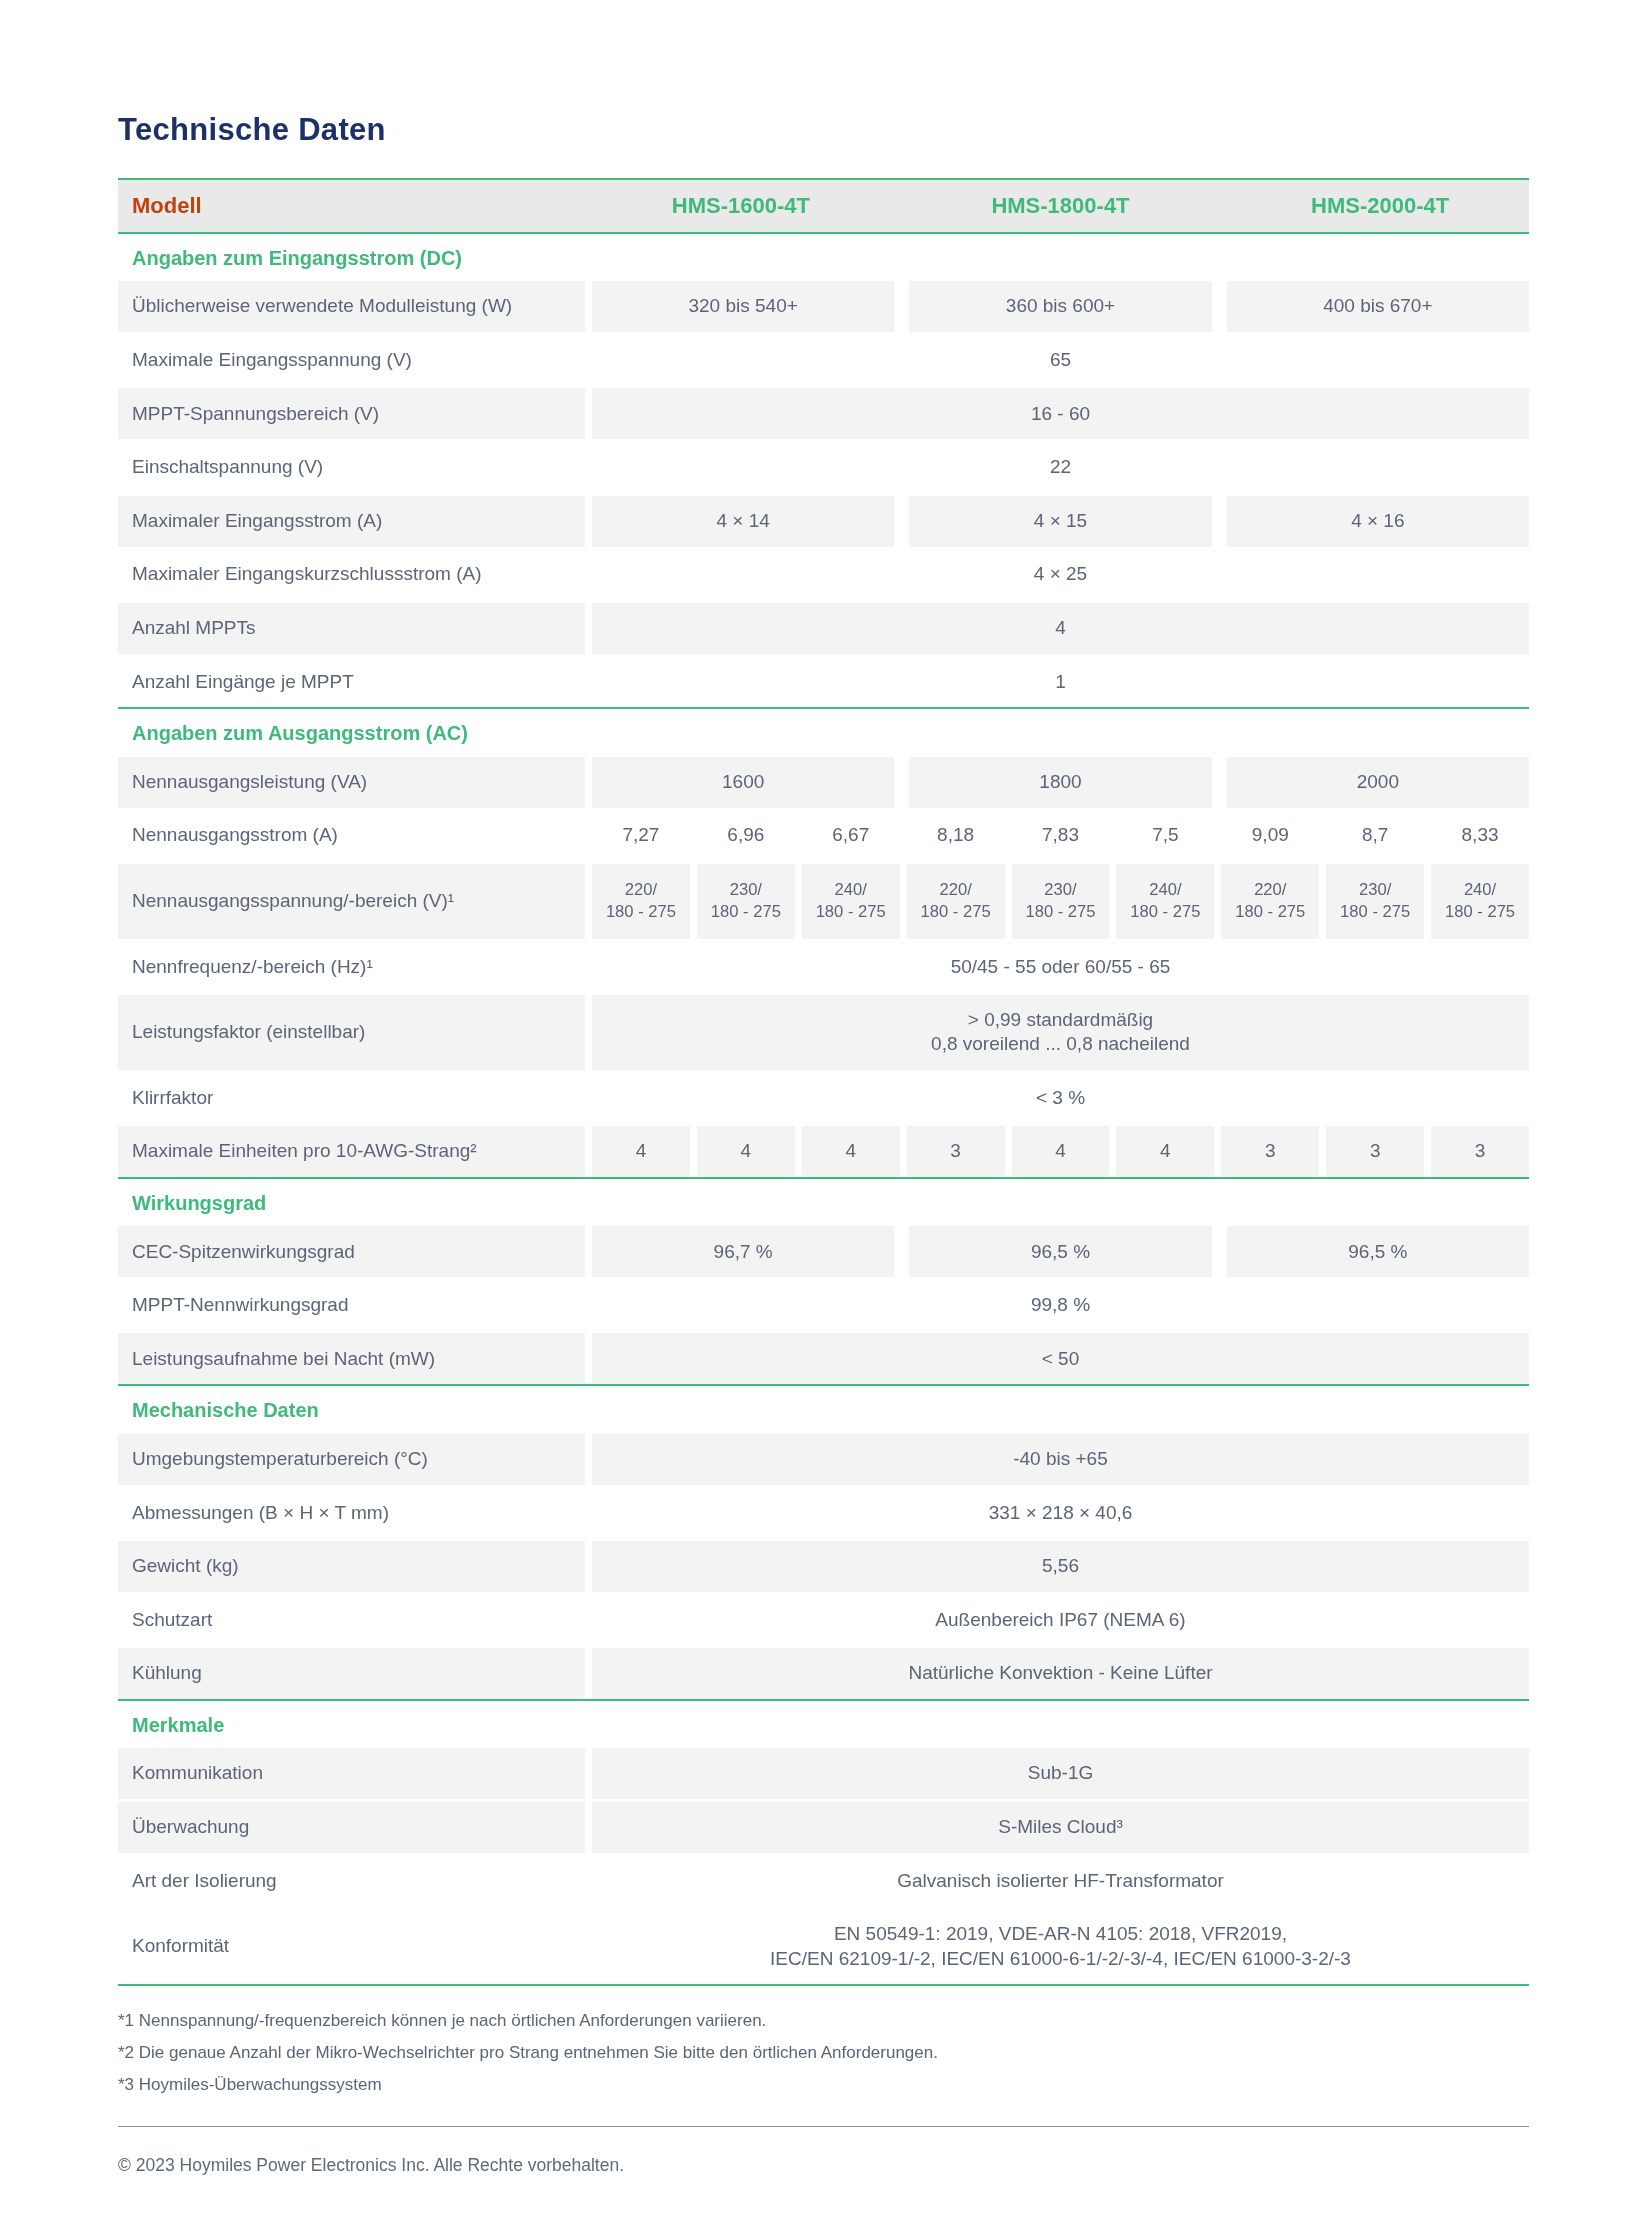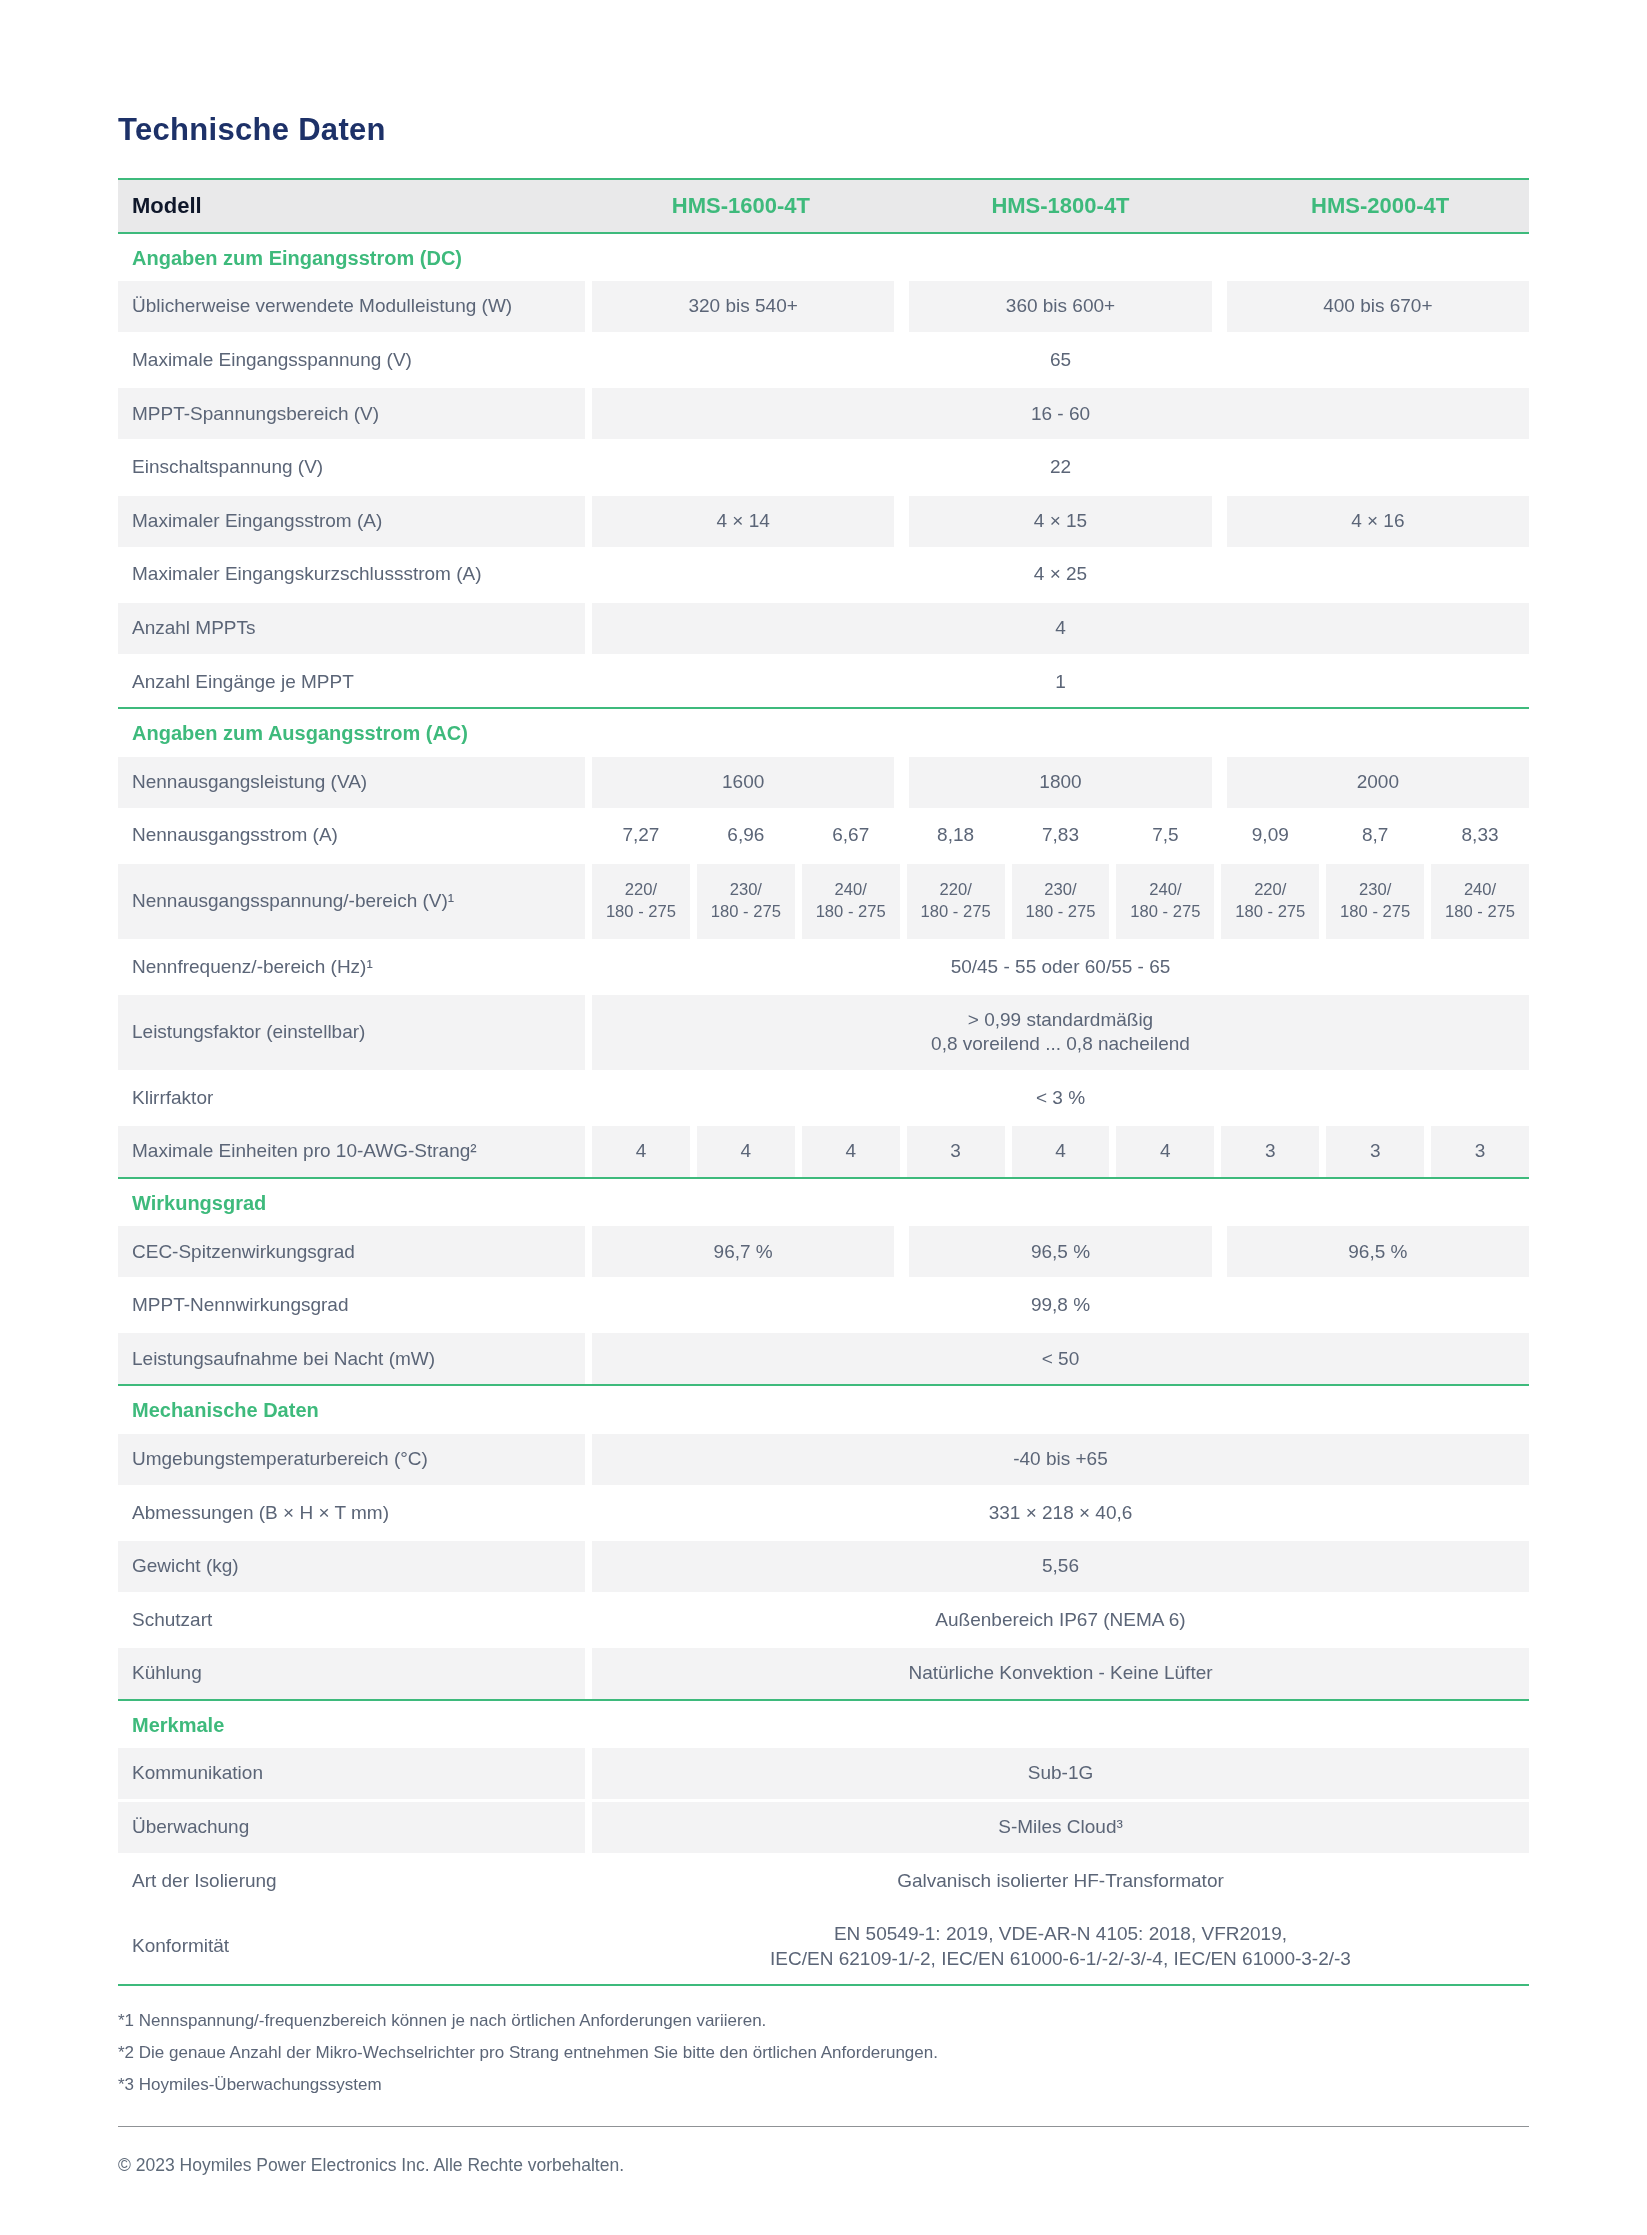--- a/index.html
+++ b/index.html
@@ -26,21 +26,21 @@
     column-gap: 7px;
     align-items: center;
     height: 52px;
     background: #e9e9ea;
     border-top: 2.6px solid #3eba7c;
     border-bottom: 2.6px solid #3eba7c;
   }
   .th-label {
     font-size: 22px;
     font-weight: 700;
-    color: #0f172a;
+    color: #c2410c;
     padding-left: 14px;
   }
   .th-models {
     display: grid;
     grid-template-columns: repeat(3, 1fr);
     column-gap: 22px;
     align-items: center;
     height: 100%;
   }
   .th-model {

